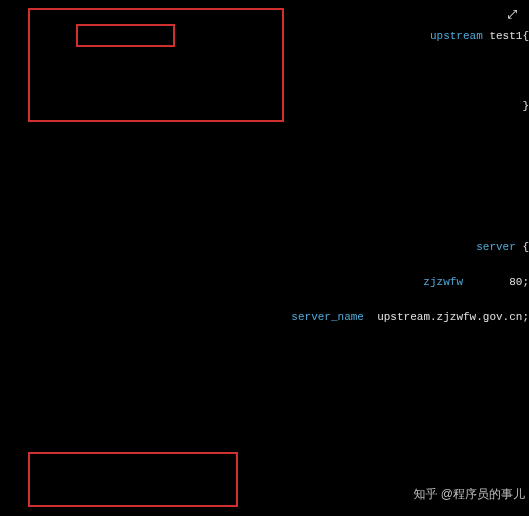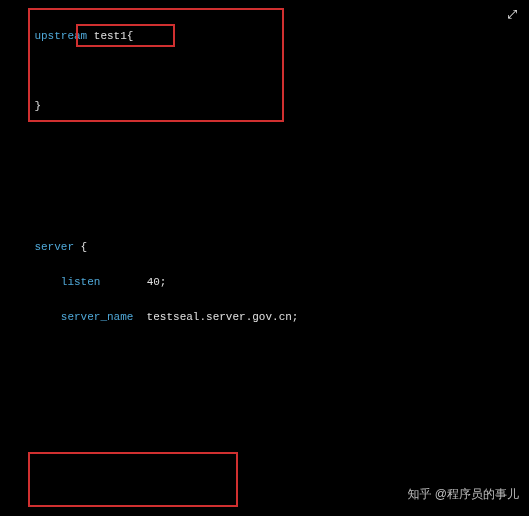--- a/index.html
+++ b/index.html
@@ -11,21 +11,21 @@
     line-height: 1.6;
     width: 529px;
     height: 516px;
     overflow: hidden;
     position: relative;
   }
   .code-area {
     padding: 10px 0 0 8px;
     white-space: pre;
   }
-  .line { white-space: pre; }
+  .line { white-space: pre; text-align: right; }
   .kw { color: #4fa8d8; }      
   .val { color: #e0e0e0; }     
   .comment { color: #3a7fbf; } 
   .box1 {
     position: absolute;
     border: 2px solid #d03030;
     left: 28px;
     top: 8px;
     width: 252px;
     height: 110px;
@@ -53,41 +53,41 @@
     position: absolute;
     top: 6px;
     right: 12px;
     color: #fff;
     font-size: 12px;
     cursor: pointer;
   }
   .watermark {
     position: absolute;
     bottom: 12px;
-    right: 10px;
+    right: 4px;
     color: #bfbfbf;
     font-size: 12px;
     font-family: Arial, sans-serif;
   }
 </style>
 </head>
 <body>
 
 <span class="expand-icon">⤢</span>
 
 <div class="code-area">
 <div class="line"><span class="kw">    upstream</span><span class="val"> test1{</span></div>
 <div class="line"> </div>
 <div class="line"><span class="val">    }</span></div>
 <div class="line"> </div>
 <div class="line"> </div>
 <div class="line"> </div>
 <div class="line"><span class="kw">    server</span><span class="val"> {</span></div>
-<div class="line"><span class="kw">        listen</span><span class="val">       40;</span></div>
-<div class="line"><span class="kw">        server_name</span><span class="val">  testseal.server.gov.cn;</span></div>
+<div class="line"><span class="kw">        zjzwfw</span><span class="val">       80;</span></div>
+<div class="line"><span class="kw">        server_name</span><span class="val">  upstream.zjzwfw.gov.cn;</span></div>
 <div class="line"> </div>
 
 
 
 
 
 
 
 
 

